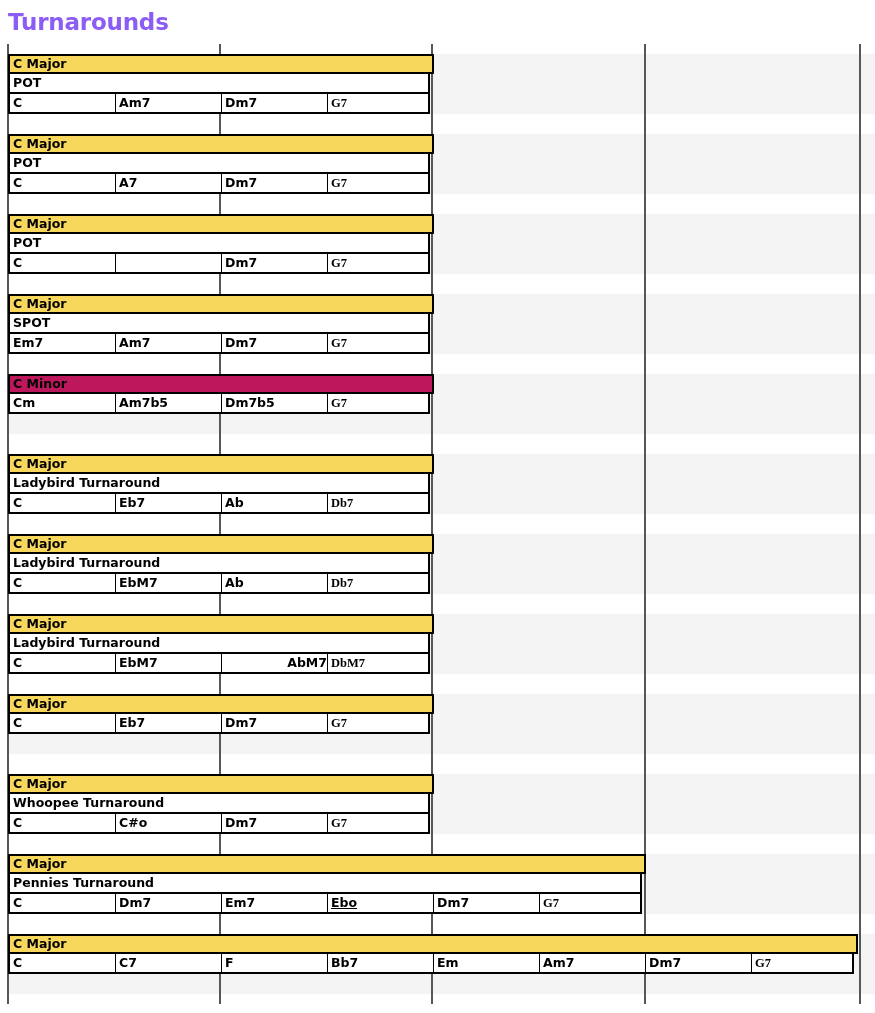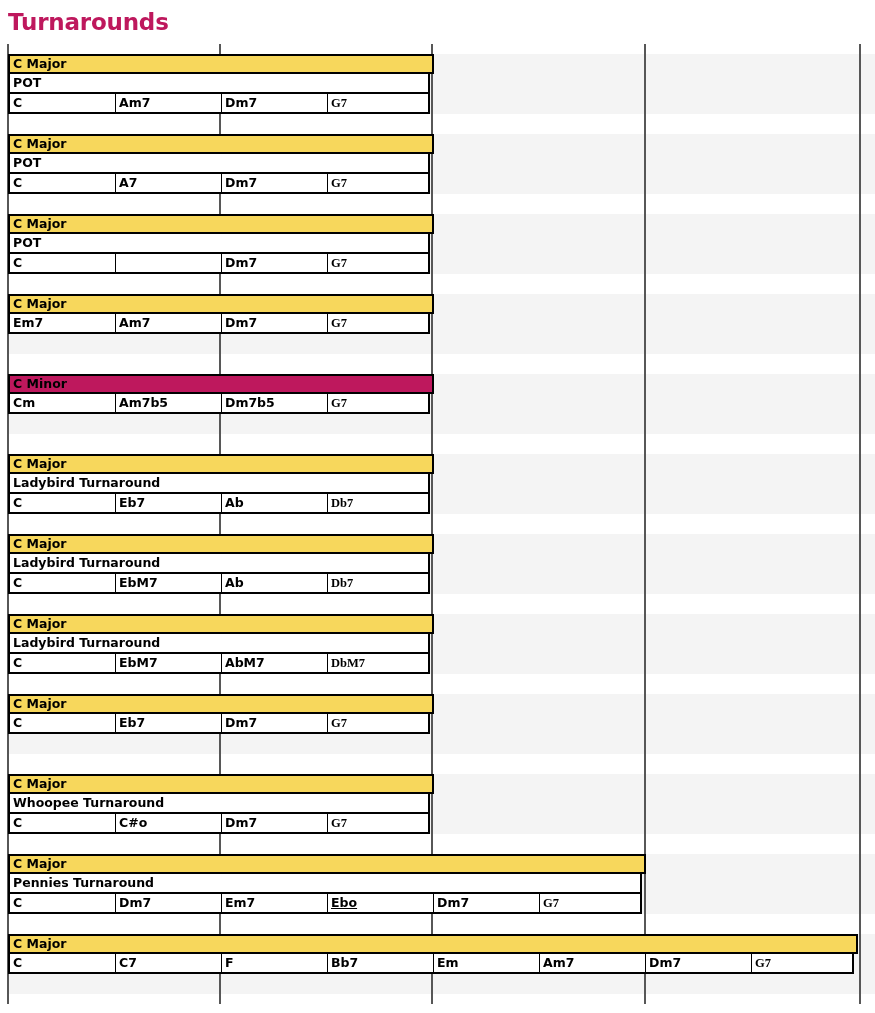--- a/index.html
+++ b/index.html
@@ -16,21 +16,21 @@
     -webkit-font-smoothing: antialiased;
   }
 
   
   #page-title {
     position: absolute;
     left: 8px;
     top: 8px;
     font-size: 23px;
     font-weight: bold;
-    color: #be185d;
+    color: #8b5cf6;
     letter-spacing: -0.2px;
     line-height: 28px;
     white-space: nowrap;
   }
 
   
   #grid-layer {
     position: absolute;
     left: 0;
     top: 0;
@@ -258,20 +258,23 @@
         </div>
         <div class="chord-cell" style="width: 106px; flex: 0 0 106px;">
           <span>G7</span>
         </div>
       </div>
     </div>
     <div class="block" style="top: 294px; width: 426px;">
       <div class="key-row major">
         <span>C Major</span>
       </div>
+      <div class="name-row inner-inset">
+        <span>SPOT</span>
+      </div>
       <div class="chords-row inner-inset">
         <div class="chord-cell" style="width: 106px; flex: 0 0 106px;">
           <span>Em7</span>
         </div>
         <div class="chord-cell" style="width: 106px; flex: 0 0 106px;">
           <span>Am7</span>
         </div>
         <div class="chord-cell" style="width: 106px; flex: 0 0 106px;">
           <span>Dm7</span>
         </div>
@@ -350,21 +353,21 @@
       <div class="name-row inner-inset">
         <span>Ladybird Turnaround</span>
       </div>
       <div class="chords-row inner-inset">
         <div class="chord-cell" style="width: 106px; flex: 0 0 106px;">
           <span>C</span>
         </div>
         <div class="chord-cell" style="width: 106px; flex: 0 0 106px;">
           <span>EbM7</span>
         </div>
-        <div class="chord-cell" style="width: 106px; flex: 0 0 106px;">
+        <div class="chord-cell" style="width: 106px; flex: 0 0 106px; justify-content: flex-end;">
           <span>AbM7</span>
         </div>
         <div class="chord-cell" style="width: 106px; flex: 0 0 106px;">
           <span>DbM7</span>
         </div>
       </div>
     </div>
     <div class="block" style="top: 694px; width: 426px;">
       <div class="key-row major">
         <span>C Major</span>

